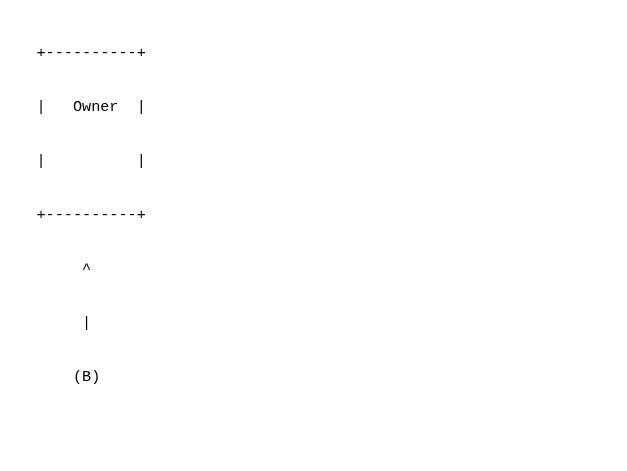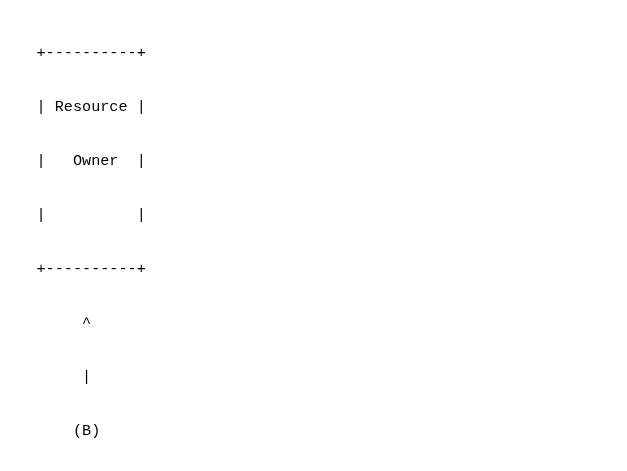--- a/index.html
+++ b/index.html
@@ -28,21 +28,20 @@
     height: 18px;
     white-space: pre;
   }
 </style>
 </head>
 <body>
 
 <div class="screen">
   <div class="art">
     <div class="row">    +----------+</div>
-    <div class="row">    | Resource |</div>
     <div class="row">    |   Owner  |</div>
     <div class="row">    |          |</div>
     <div class="row">    +----------+</div>
     <div class="row">         ^</div>
     <div class="row">         |</div>
     <div class="row">        (B)</div>
     
     
     
     

